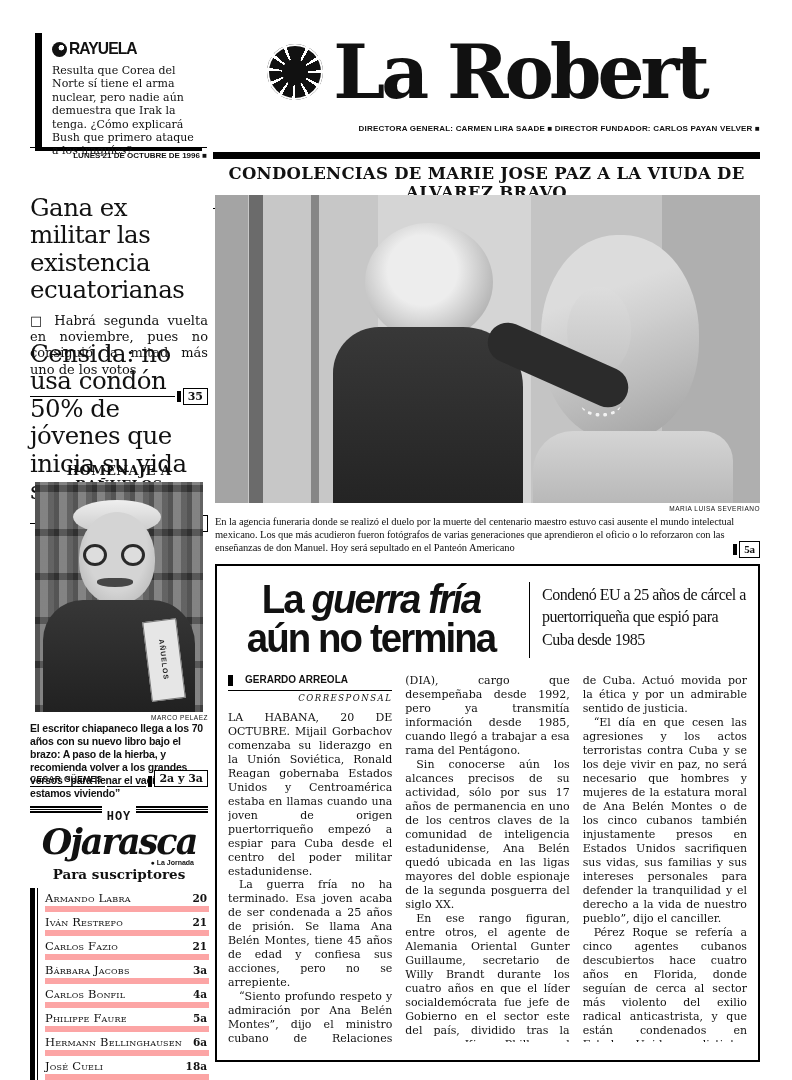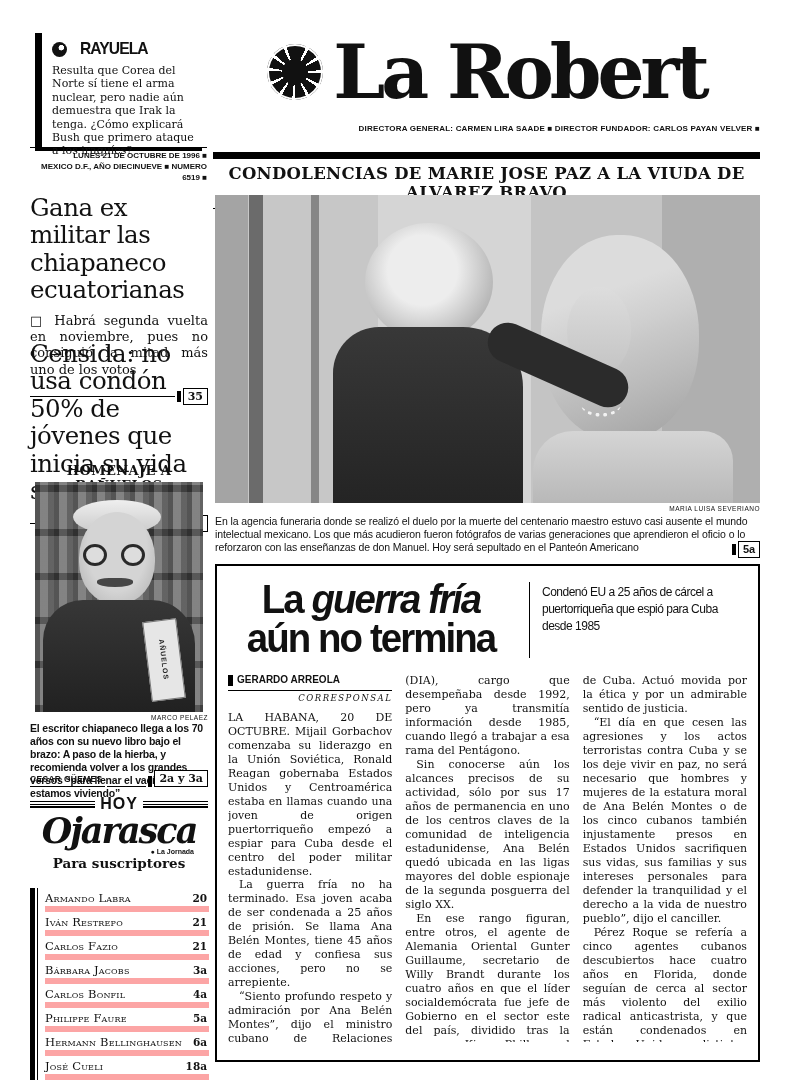--- a/index.html
+++ b/index.html
@@ -4,21 +4,21 @@
 <style>
   * { margin:0; padding:0; box-sizing:border-box; }
   html,body { width:792px; height:1080px; background:#fff; color:#111;
     font-family:"DejaVu Serif", serif; overflow:hidden; }
   .abs { position:absolute; }
   #page { position:relative; width:792px; height:1080px; background:#fff; }
 
   
   .rayuela { left:35px; top:33px; width:167px; height:118px;
     border-left:7px solid #000; border-bottom:3px solid #000; padding:6px 4px 4px 10px; }
-  .rayuela-head { display:flex; align-items:center; gap:13px; }
+  .rayuela-head { display:flex; align-items:center; gap:2px; }
   .rayuela-title { font-family:"Liberation Sans", sans-serif; font-weight:bold;
     font-size:17px; letter-spacing:-1px; transform:scaleX(.92); transform-origin:left; }
   .mini-sun { width:15px; height:15px; border-radius:50%;
     background: radial-gradient(circle at 62% 38%, #fff 0 2.5px, #111 3px); flex:0 0 auto; }
   .rayuela-body { margin-top:5px; font-size:11px; line-height:1.22; }
 
   
   .masthead { left:213px; top:22px; width:547px; height:132px; }
   .logo-row { display:flex; align-items:center; justify-content:center; gap:10px; height:100px; }
   .sun-icon { width:56px; height:56px; border-radius:50%; flex:0 0 auto;
@@ -84,21 +84,21 @@
   .guemes { left:30px; top:770px; width:178px; display:flex; align-items:flex-end; gap:2px; }
   .guemes .name { font-family:"Liberation Sans", sans-serif; font-weight:bold;
     font-size:8.5px; letter-spacing:.3px; border-bottom:1px solid #000; padding:0 2px 2px 0; }
   .guemes .line { flex:1; border-bottom:1px solid #000; height:1px; }
 
   
   .hoy { left:30px; top:795px; width:178px; }
   .hoy-row { display:flex; align-items:center; gap:5px; }
   .hoy-rule { flex:1; height:7px;
     background:linear-gradient(#000 0 1.5px, transparent 1.5px 2.8px, #000 2.8px 4.2px, transparent 4.2px 5.5px, #000 5.5px 7px); }
-  .hoy-label { font-family:Liberation Sans, sans-serif; font-weight:bold; font-size:16px; letter-spacing:1px; }
+  .hoy-label { font-family:Liberation Mono, monospace; font-weight:bold; font-size:12px; letter-spacing:1px;margin-top:15px; }
   .ojarasca { text-align:center; font-style:italic; font-weight:bold;
     font-size:35px; letter-spacing:-2px; line-height:1; }
   .sublogo { text-align:right; font-family:"Liberation Sans", sans-serif;
     font-weight:bold; font-size:7px; margin:0 14px 0 0; }
   .suscrip { text-align:center; font-weight:bold; font-size:13.5px; margin-top:0; }
 
   
   .columnists { left:30px; top:888px; width:179px; border-left:5px solid #000; padding-left:2px; }
   .col-inner { border-left:1px solid #000; padding-left:7px; }
   .col-row { display:flex; justify-content:space-between; align-items:baseline;
@@ -125,38 +125,38 @@
     background:linear-gradient(#e6dccd, #cfc2ae); }
   .w2-body { position:absolute; left:318px; top:236px; width:200px; height:72px;
     border-radius:40px 30px 0 0; background:linear-gradient(#d9d5cc, #bdb8ae); }
   .w1-arm { position:absolute; left:268px; top:150px; width:150px; height:40px; border-radius:20px;
     background:#2e2b29; transform:rotate(24deg); }
   .pearls { position:absolute; left:366px; top:196px; width:40px; height:26px;
     border-bottom:4px dotted #f4f2ee; border-radius:50%; }
 
   .credit2 { left:215px; top:505px; width:545px; text-align:right;
     font-family:"Liberation Sans", sans-serif; font-size:6.5px; letter-spacing:.5px; }
-  .caption2 { left:215px; top:515px; width:545px; font-family:Liberation Sans, sans-serif;
+  .caption2 { left:215px; top:515px; width:545px; font-family:Liberation Serif, serif;
     font-size:10.5px; line-height:1.25; letter-spacing:-.1px; padding-right:4px; }
   .caption2-ref { position:absolute; right:0; bottom:-4px; display:flex; gap:2px; align-items:center; background:#fff; padding-left:4px; }
 
   
   .artbox { left:215px; top:564px; width:545px; height:498px; border:2px solid #000; background:#fff; }
   .art-head { display:flex; align-items:stretch; padding:14px 10px 8px 6px; }
   .art-head-left { width:296px; text-align:center; font-family:"Liberation Sans", sans-serif;
     font-weight:bold; font-size:40px; line-height:.98; letter-spacing:-2px; transform:scaleX(.96); transform-origin:center; }
   .art-head-left .it { font-style:italic; }
   .art-divider { width:1px; background:#000; margin:2px 12px 0 10px; }
-  .art-head-right { flex:1; font-family:Liberation Sans, sans-serif;
-    font-size:12px; line-height:1.4; letter-spacing:-.5px; padding-top:4px; }
+  .art-head-right { flex:1; font-family:Liberation Serif, serif;
+    font-size:16px; line-height:1.4; letter-spacing:-.5px; padding-top:4px; }
   .art-body { display:flex; gap:13px; padding:8px 11px 6px; }
   .art-col { flex:1; text-align:justify; font-size:11px; line-height:1.27; height:368px; overflow:hidden; }
   .art-col p { margin:0; }
   .art-col p + p { text-indent:11px; }
-  .byline { display:flex; align-items:center; gap:4px; border-bottom:1px solid #000;
+  .byline { display:flex; align-items:center; gap:12px; border-bottom:1px solid #000;
     padding-bottom:3px; font-family:"Liberation Sans", sans-serif; font-weight:bold; font-size:10px; }
   .byline .bar { width:5px; height:11px; background:#000; }
   .role { text-align:right; font-size:8.5px; letter-spacing:1.5px; font-style:italic; margin:2px 0 7px; }
 </style>
 </head>
 <body>
 
 <div id="page">
 
   <div class="abs rayuela">
@@ -171,27 +171,26 @@
     <div class="logo-row">
       <span class="sun-icon"></span>
       <span class="logo-text">La Robert</span>
     </div>
     <div class="directors">DIRECTORA GENERAL: CARMEN LIRA SAADE ■ DIRECTOR FUNDADOR: CARLOS PAYAN VELVER ■</div>
   </div>
   <div class="abs mast-bar"></div>
 
   <div class="abs dateline">
     <div>LUNES 21 DE OCTUBRE DE 1996 ■</div>
-    <div>MEXICO D.F., AÑO DIECINUEVE ■ NUMERO 6519 ■</div>
   </div>
 
   <div class="abs banner">CONDOLENCIAS DE MARIE JOSE PAZ A LA VIUDA DE ALVAREZ BRAVO</div>
 
   <div class="abs story1">
-    <div class="lc-head">Gana ex militar las chiapaneco ecuatorianas</div>
+    <div class="lc-head">Gana ex militar las existencia ecuatorianas</div>
     <div class="lc-deck">□  Habrá segunda vuelta en noviembre, pues no consiguió la mitad más uno de los votos</div>
     <div class="refline">
       <span class="line"></span>
       <span class="ref-ico"></span>
       <span class="refbox">35</span>
     </div>
   </div>
 
   <div class="abs story2">
     <div class="lc-head">Censida: no usa condón 50% de jóvenes que inicia su vida sexual</div>

